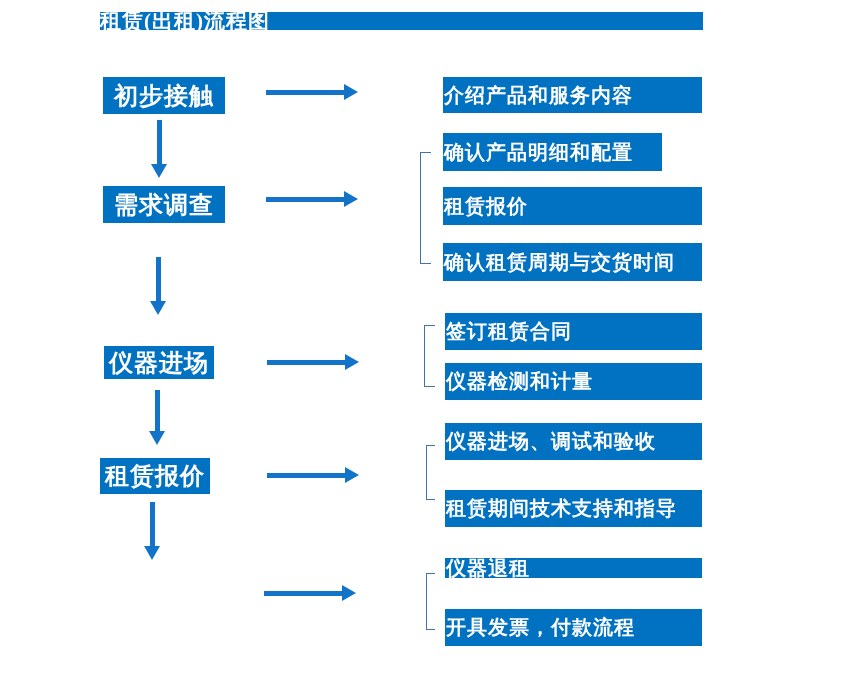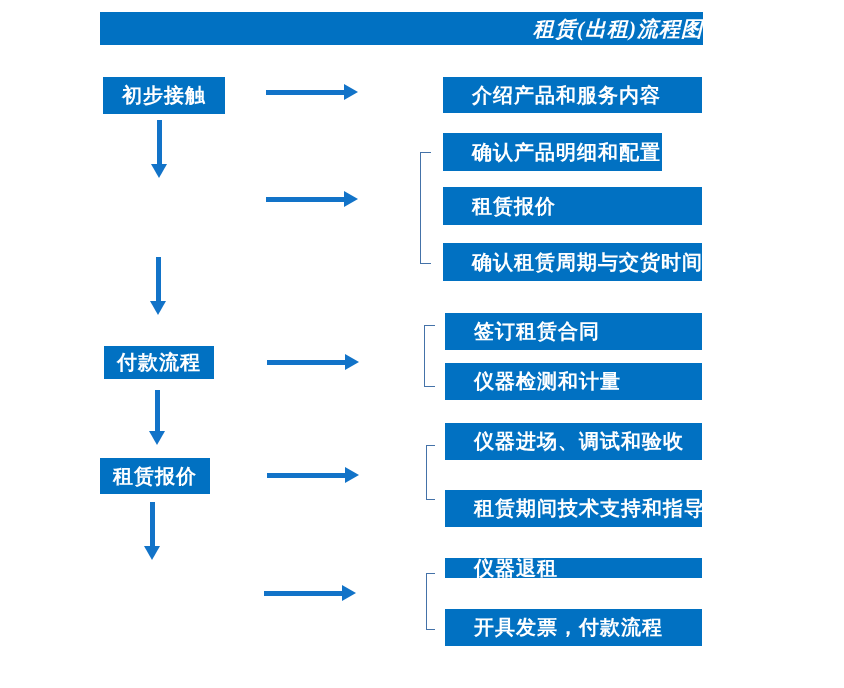--- a/index.html
+++ b/index.html
@@ -1,33 +1,33 @@
 <!DOCTYPE html>
 <html style="--box: #0171C2; --arrow: #1273C8; --bracket: #4472A8; --text: #FFFFFF; --background: #FFFFFF;"><head>
 <meta charset="utf-8">
 <style>
   html,body{margin:0;padding:0;background:#ffffff;}
   .canvas{
     position:relative;width:844px;height:688px;background:#ffffff;overflow:hidden;
     font-family:"Liberation Serif","DejaVu Serif",serif;
   }
   .title-bar{
-    position:absolute;left:100px;top:12px;width:603px;height:33px;
+    position:absolute;left:100px;top:12px;width:603px;height:18px;
     background:var(--box);color:var(--text);
-    display:flex;align-items:center;justify-content:flex-end;
-    font-weight:bold;font-size:21px;letter-spacing:1px;font-style:italic;
+    display:flex;align-items:center;justify-content:flex-start;
+    font-weight:bold;font-size:21px;letter-spacing:1px;
   }
   .sbox{
     position:absolute;background:var(--box);color:var(--text);
     display:flex;align-items:center;justify-content:center;
-    font-weight:bold;font-size:20px;letter-spacing:1px;
+    font-weight:bold;font-size:24px;letter-spacing:1px;
   }
   .dbox{
     position:absolute;background:var(--box);color:var(--text);
-    display:flex;align-items:center;box-sizing:border-box;padding-left:29px;
+    display:flex;align-items:center;box-sizing:border-box;padding-left:1px;
     font-weight:bold;font-size:20px;letter-spacing:1px;white-space:nowrap;
   }
   .h-arrow{position:absolute;height:16px;}
   .h-arrow .shaft{position:absolute;left:0;top:5.5px;right:13px;height:5px;background:var(--arrow);}
   .h-arrow .head{
     position:absolute;right:0;top:0;width:0;height:0;
     border-left:14px solid var(--arrow);
     border-top:8px solid transparent;border-bottom:8px solid transparent;
   }
   .v-arrow{position:absolute;width:16px;}
@@ -48,22 +48,23 @@
 <body>
 
 <div class="canvas">
 
   <div class="title-bar">
     <span>租赁(出租)流程图</span>
   </div>
 
   <div class="sbox" style="left:103px;top:77px;width:122px;height:37px">初步接触</div>
 
+  <div class="sbox" style="left:103px;top:186px;width:122px;height:37px">需求调查</div>
 
-  <div class="sbox" style="left:104px;top:346px;width:110px;height:33px">付款流程</div>
+  <div class="sbox" style="left:104px;top:346px;width:110px;height:33px">仪器进场</div>
 
   <div class="sbox" style="left:100px;top:458px;width:110px;height:36px">租赁报价</div>
 
 
   <div class="v-arrow" style="left:151px;top:120px;height:58px">
     <div class="shaft"></div>
     <div class="head"></div>
   </div>
   <div class="v-arrow" style="left:150px;top:257px;height:58px">
     <div class="shaft"></div>

